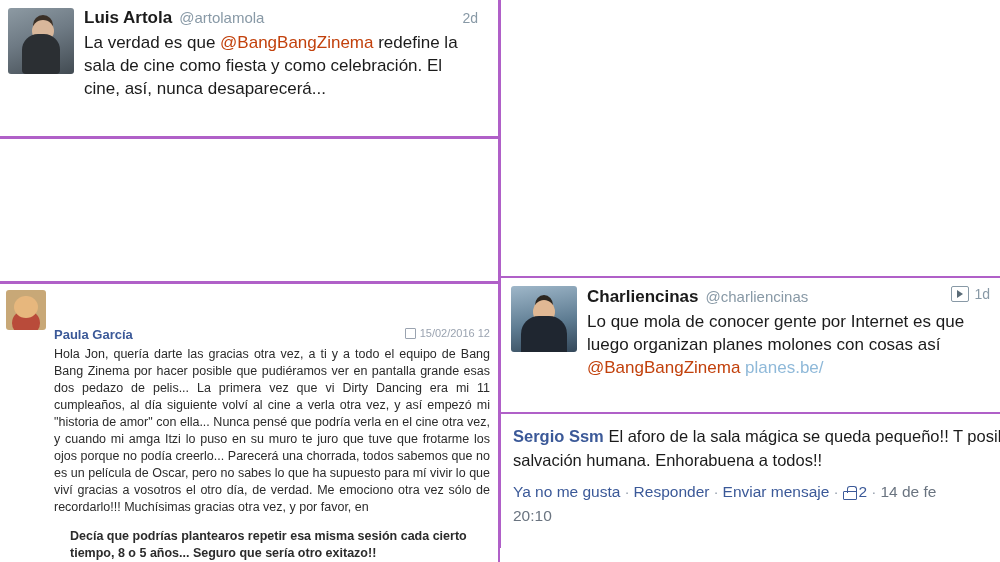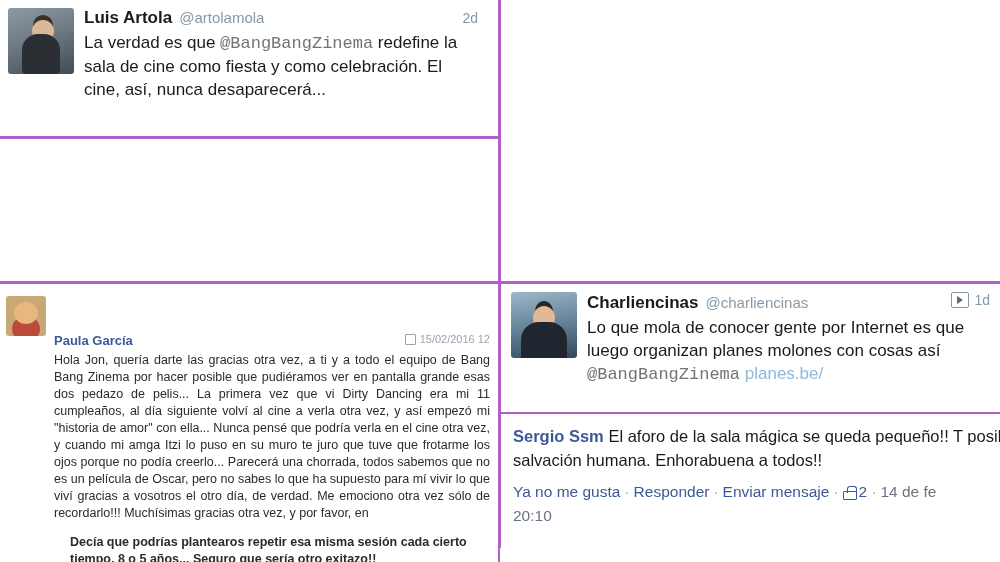--- a/index.html
+++ b/index.html
@@ -98,21 +98,21 @@
     color: #8899a6;
     padding-left: 8px;
   }
   .tw-text {
     font-size: 17px;
     line-height: 23px;
     color: #1b1b1b;
     margin-top: 3px;
     word-wrap: break-word;
   }
-  .mention { color: #737373; font-family: Liberation Mono, monospace; }
+  .mention { color: #c2410c; }
   .link { color: #8fb9d9; }
 
   
   #empty-left {
     left: 0;
     top: 137px;
     width: 500px;
     height: 146px;
     border-left: none;
   }
@@ -129,21 +129,21 @@
   
   #comment-paula {
     left: 0;
     top: 282px;
     width: 500px;
     height: 280px;
     border-left: none;
     border-bottom: none;
   }
   .paula-inner {
-    padding: 12px 8px 4px 6px;
+    padding: 6px 8px 4px 6px;
     display: flex;
     box-sizing: border-box;
     height: 100%;
   }
   .avatar-sm {
     width: 40px; height: 40px;
     flex: 0 0 40px;
     border-radius: 3px;
     position: relative;
     overflow: hidden;
@@ -202,21 +202,21 @@
     line-height: 17px;
     color: #2b2b2b;
     margin-top: 12px;
     padding-left: 16px;
     font-weight: bold;
   }
 
   
   #tweet-charlie {
     left: 499px;
-    top: 282px;
+    top: 276px;
     width: 501px;
     height: 164px;
     border-right: none;
   }
   #tweet-charlie .tweet-inner { padding: 8px 10px 6px 10px; }
   .avatar.charlie {
     background: linear-gradient(170deg,#9fb7c9 0%, #5f7d93 55%, #34485a 100%);
   }
   .avatar.charlie:after {
     content: "";

